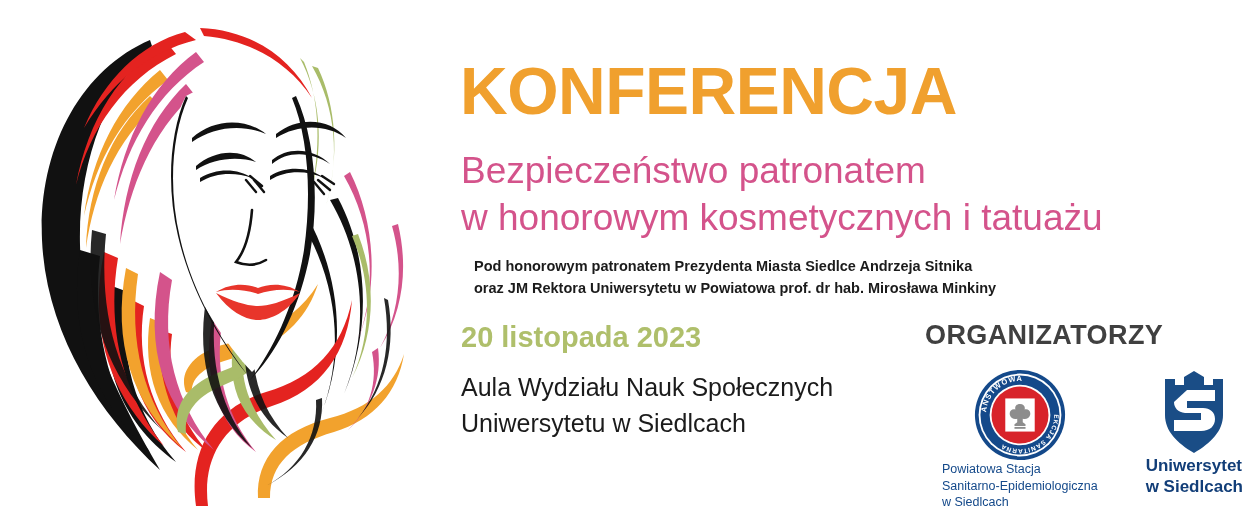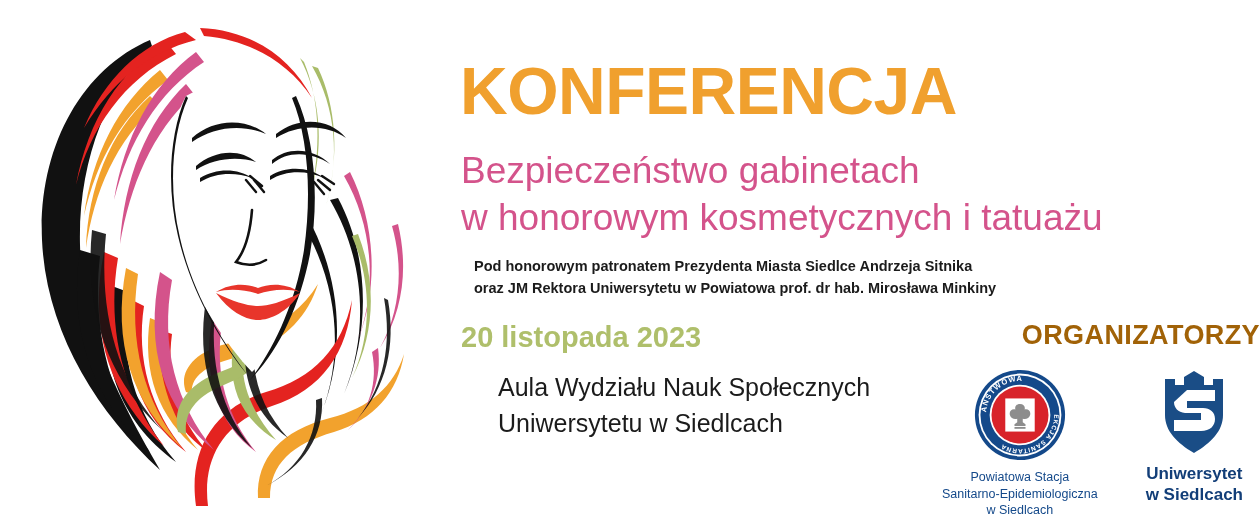--- a/index.html
+++ b/index.html
@@ -87,53 +87,52 @@
 
   .venue {
     position: absolute;
     left: 6px;
     top: 369px;
     color: #1b1b1b;
     font-size: 25px;
     line-height: 1.44;
     white-space: nowrap;
   }
-  .venue .v-line { display: block; margin-left: 37px; }
+  .venue .v-line { display: block; }
 
   
   #organizers {
     position: absolute;
     left: 470px;
     top: 322px;
     width: 335px;
     height: 200px;
   }
   .org-title {
-    text-align: right;
-    color: #a16207;
+    text-align: left;
+    color: #404040;
     font-size: 27px;
     font-weight: bold;
     letter-spacing: 0.4px;
     line-height: 1;
   }
   .org-logos {
     display: flex;
     justify-content: center;
     align-items: flex-start;
     gap: 48px;
     margin-top: 20px;
   }
   .org-item {
     display: flex;
     flex-direction: column;
     align-items: center;
   }
   .org-caption {
-    margin-top: 8px;
-    text-align: center;
+    margin-top: 0;
     color: #14498A;
     font-size: 12.5px;
     line-height: 1.32;
     white-space: nowrap;
   }
   .org-caption .c-line { display: block; }
   .org-caption.bold {
     font-weight: bold;
     font-size: 17px;
     line-height: 1.25;
@@ -223,21 +222,21 @@
         <path d="M216 293 C230 312 246 320 258 320 C270 320 288 312 300 293 C282 302 268 306 258 306 C248 306 234 302 216 293 Z" fill="#E8352B"></path>
       </g>
     </svg>
   </div>
 
   <div id="content">
 
     <div class="headline">KONFERENCJA</div>
 
     <div class="subtitle">
-      <span class="s-line">Bezpieczeństwo gabinetach</span>
+      <span class="s-line">Bezpieczeństwo patronatem</span>
       <span class="s-line">w honorowym kosmetycznych i tatuażu</span>
     </div>
 
     <div class="patronage">
       <span class="p-line">Pod honorowym patronatem Prezydenta Miasta Siedlce Andrzeja Sitnika</span>
       <span class="p-line">oraz JM Rektora Uniwersytetu w Powiatowa prof. dr hab. Mirosława Minkiny</span>
     </div>
 
     <div class="date">20 listopada 2023</div>
 

